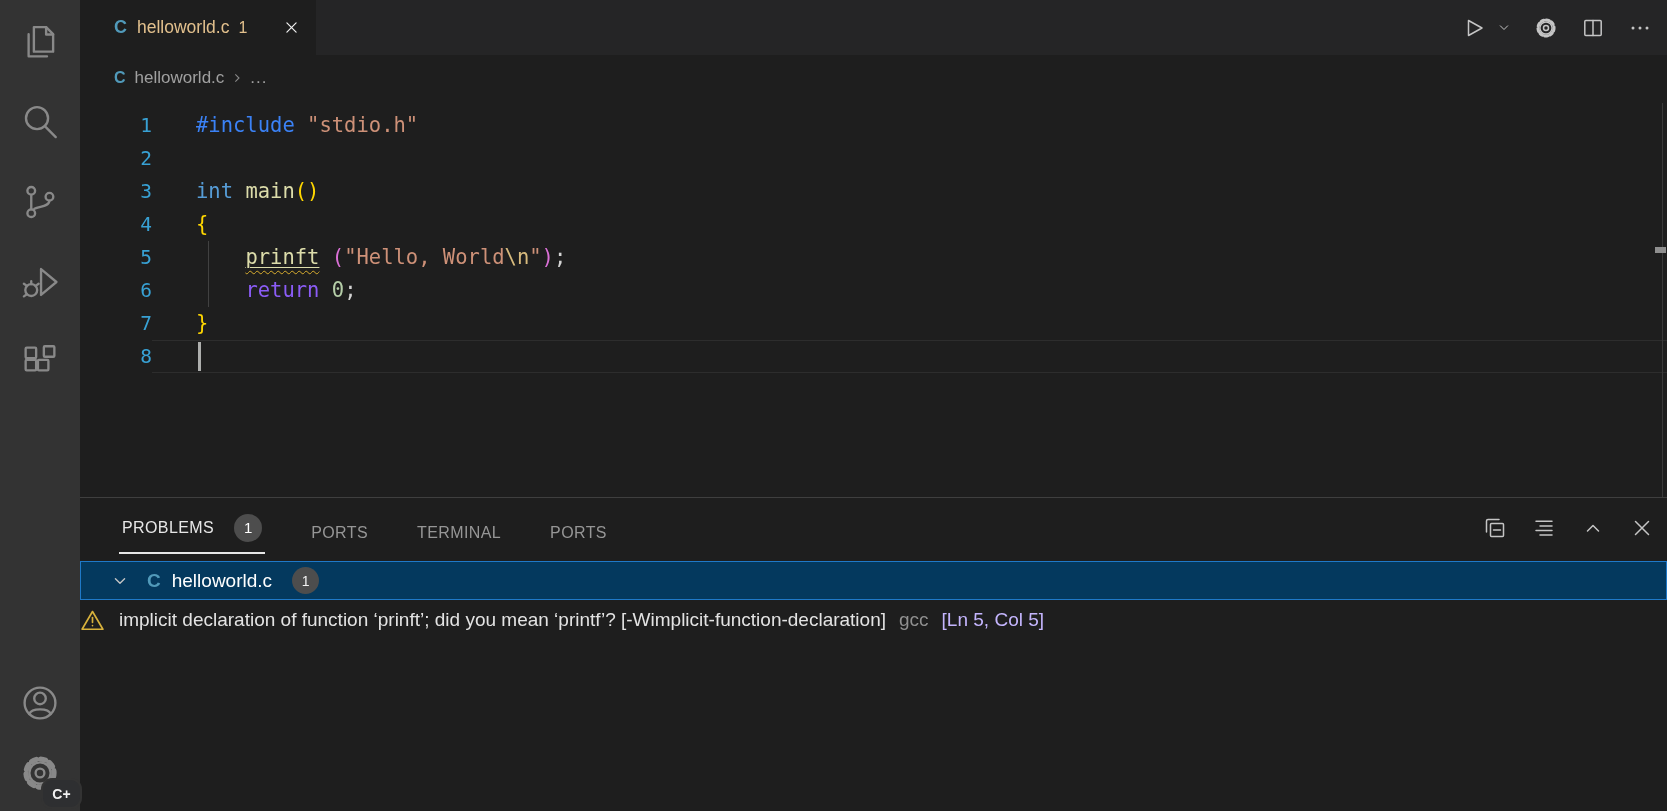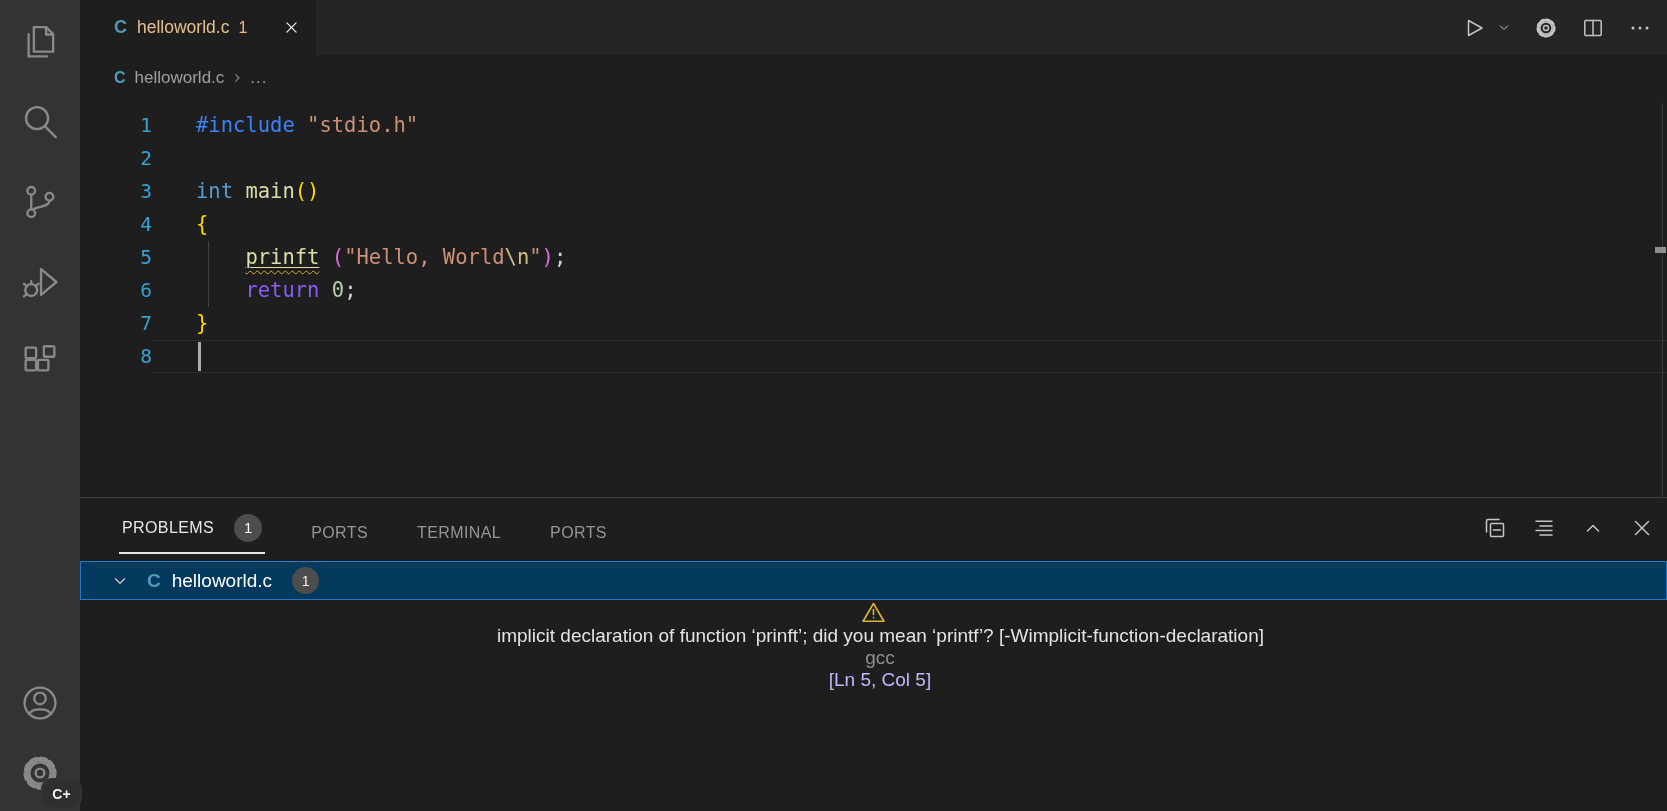--- a/index.html
+++ b/index.html
@@ -113,21 +113,21 @@
     margin-top:1px; height:39px; background:#04395e; border:1px solid #1f79c8;
     display:flex; align-items:center; padding-left:28px; cursor:pointer;
   }
   .row-chevron svg { width:22px; height:22px; }
   .file-row .c-file-icon { margin-left:16px; font-size:19px; }
   .file-row-name { color:#ffffff; font-size:19px; margin-left:11px; }
   .count-badge {
     margin-left:20px; min-width:27px; height:27px; border-radius:14px; background:#4d4d4d;
     color:#f2f2f2; font-size:14px; display:flex; align-items:center; justify-content:center; padding:0 4px;
   }
-  .problem-row { height:40px; display:flex; align-items:center; cursor:pointer;flex-direction:column; }
+  .problem-row { height:40px; display:flex; align-items:center; cursor:pointer; }
   .warn-icon svg { width:25px; height:25px; }
   .problem-msg { color:#e3e3e3; font-size:19px; margin-left:14px; white-space:nowrap; }
   .problem-src { color:#909090; font-size:19px; margin-left:13px;text-align:center; }
   .problem-loc { color:#c4b5fd; font-size:19px; margin-left:13px; }
 </style>
 </head>
 <body>
 
 <div class="activity-bar">
   <div class="ab-btn">

